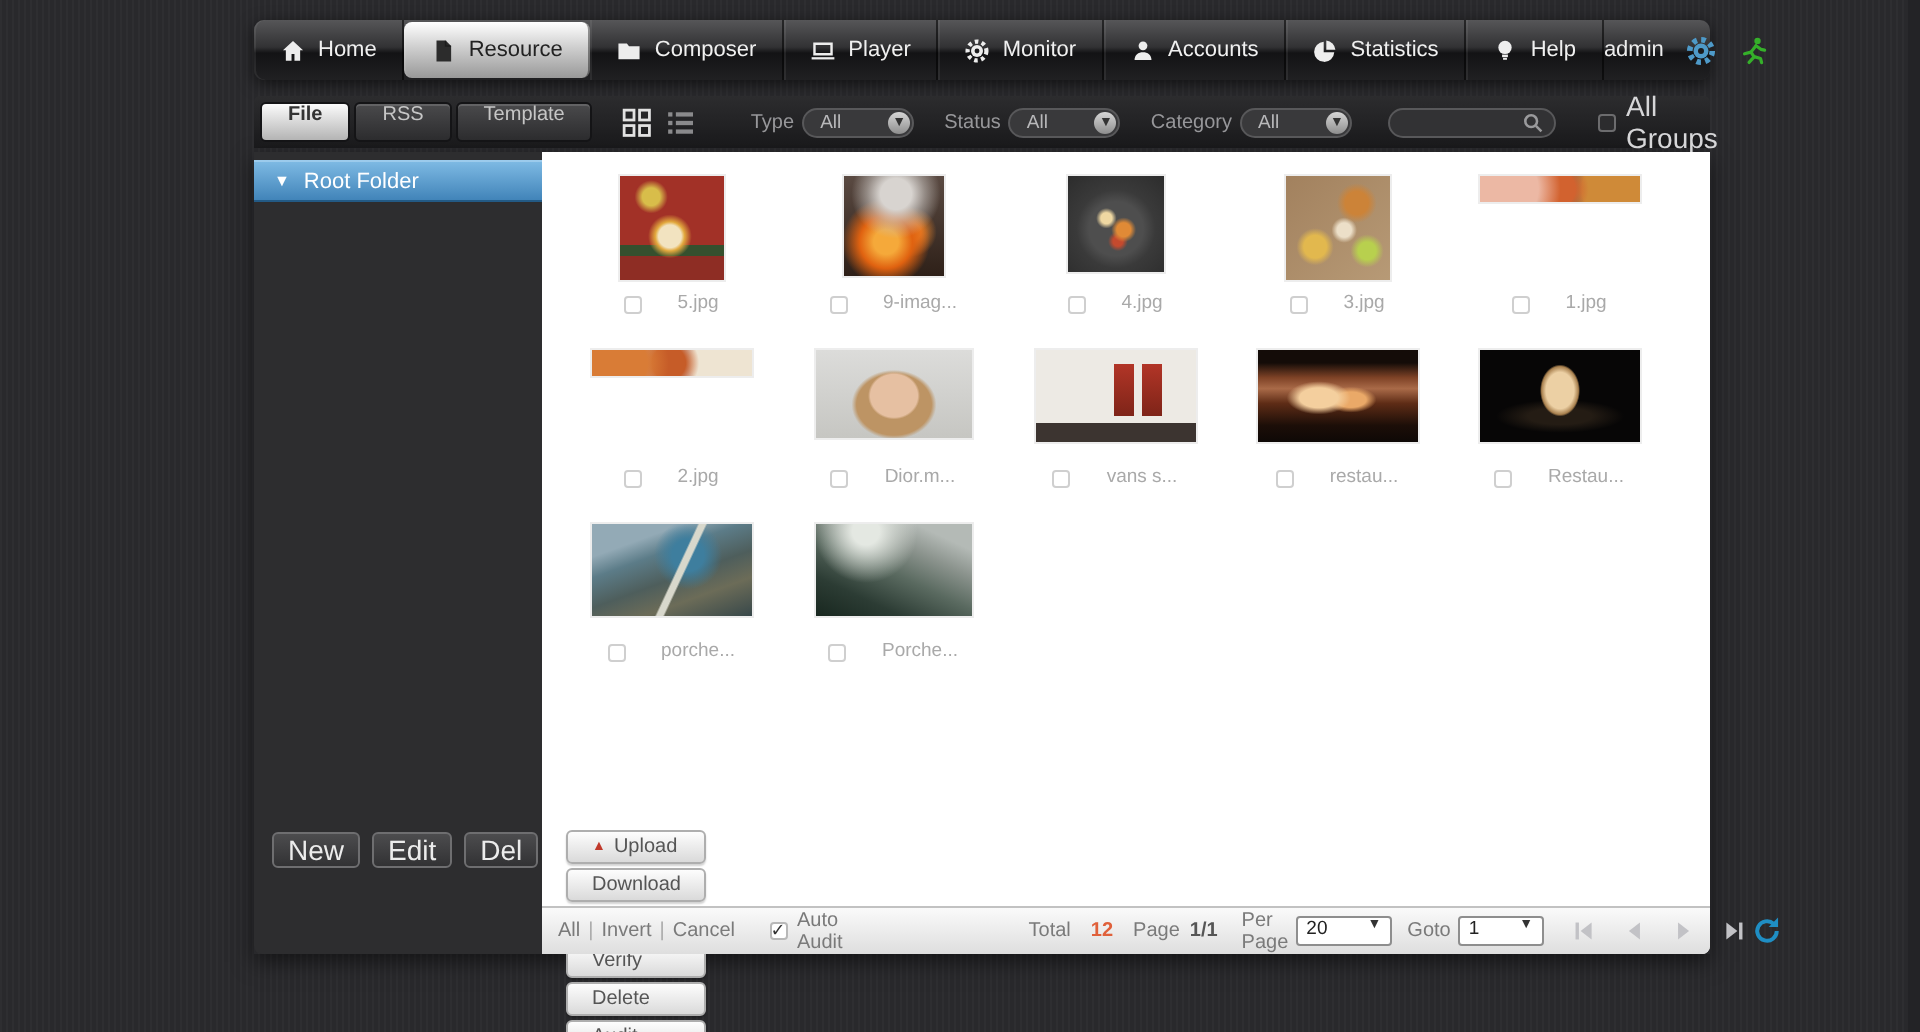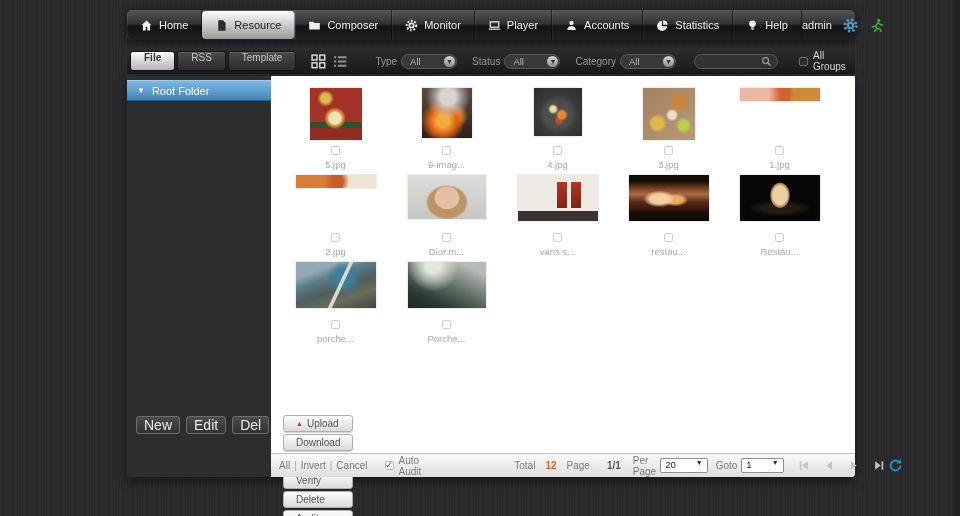--- a/index.html
+++ b/index.html
@@ -37,41 +37,41 @@
   .flabel{color:#97979a;font-size:10px;}
   .fdrop{width:56px;height:15px;background:#39393b;border:1px solid #58585a;border-radius:8px;
     display:flex;align-items:center;padding:0 1px 0 8px;cursor:pointer;}
   .fdrop .val{color:#b9b9bb;font-size:9.5px;flex:1;}
   .dd-arrow{width:11px;height:11px;border-radius:50%;background:linear-gradient(#d6d6d6,#8e8e8e);
     display:flex;align-items:center;justify-content:center;font-size:7px;color:#333;line-height:1;}
   .searchbox{margin-left:18px;width:84px;height:15px;background:#323234;border:1px solid #58585a;border-radius:8px;
     display:flex;align-items:center;padding:0 5px 0 7px;}
   .searchbox input{flex:1;min-width:0;background:transparent;border:none;outline:none;color:#cfcfcf;font-size:9.5px;
     font-family:"Liberation Sans",sans-serif;}
-  .allgroups{display:flex;align-items:center;gap:5px;margin-left:21px;color:#d6d6d8;font-size:10px;}
+  .allgroups{display:flex;align-items:center;gap:5px;margin-left:21px;color:#d6d6d8;font-size:14px;}
   .cb{width:9px;height:9px;border:1px solid #b8b8b8;border-radius:2px;background:#fff;display:inline-flex;
     align-items:center;justify-content:center;font-size:9px;line-height:1;color:#333;cursor:pointer;flex:none;}
   .cb.dark{background:#2c2c2e;border-color:#6c6c6e;}
 
   
   .content{display:flex;margin-top:2px;height:401px;box-shadow:0 4px 10px rgba(0,0,0,.5);}
   .sidebar{width:144px;background:#2d2d2f;position:relative;border-radius:0 0 0 4px;flex:none;}
   .rootbar{margin-top:4px;height:21px;display:flex;align-items:center;gap:7px;padding:0 10px;color:#fff;font-size:11px;
     background:linear-gradient(#7db9e3,#4184b9);border-top:1px solid #9ccbec;border-bottom:1px solid #235a85;cursor:pointer;}
   .tri{font-size:8px;line-height:1;}
   .side-buttons{position:absolute;bottom:43px;left:9px;display:flex;gap:6px;}
   .sbtn{height:18px;padding:0 7px;background:linear-gradient(#4c4c4e,#323234);border:1px solid #6e6e70;border-radius:3px;
     color:#ececec;font-size:14px;display:flex;align-items:center;cursor:pointer;}
 
   .main{flex:1;background:#ffffff;position:relative;border-radius:0 0 4px 0;}
   .grid{display:grid;grid-template-columns:repeat(5,111px);padding:12px 0 0 9px;}
   .cell{height:87px;position:relative;}
   .thumb{margin:0 auto;box-shadow:0 0 0 1px rgba(0,0,0,.07);}
-  .fname{position:absolute;top:58px;left:0;right:0;display:flex;justify-content:center;align-items:center;gap:4px;
-    font-size:9.5px;color:#a9a9a9;flex-direction:column;}
+  .fname{position:absolute;top:58px;left:0;right:0;display:flex;justify-content:center;align-items:flex-end;gap:18px;
+    font-size:9.5px;color:#a9a9a9;}
   .fname .cb{border-color:#cfcfcf;}
 
   
   .t-sambal-promo{background:
     radial-gradient(circle at 48% 58%, #f2e3c0 0 14%, #e2a93e 18%, rgba(0,0,0,0) 27%),
     radial-gradient(circle at 30% 20%, #d8bd4a 0 8%, rgba(0,0,0,0) 15%),
     linear-gradient(180deg,#a23127 0 66%, #35502e 66% 77%, #8e2d24 77%);}
   .t-flame{background:
     radial-gradient(circle at 52% 18%, #d8d4d0 0 16%, rgba(200,196,192,.55) 30%, rgba(0,0,0,0) 46%),
     radial-gradient(circle at 42% 66%, #f5a93a 0 14%, #e06210 30%, rgba(0,0,0,0) 50%),
@@ -130,21 +130,21 @@
 
   
   .footer{position:absolute;bottom:0;left:0;right:0;height:24px;border-radius:0 0 4px 0;
     background:linear-gradient(#fafafa,#dedede);border-top:1px solid #c2c2c2;
     display:flex;align-items:center;font-size:10px;color:#7a7a7a;padding:0 10px 0 8px;}
   .flink{cursor:pointer;}
   .fsep{margin:0 4px;color:#aaa;}
   .autoaudit{display:flex;align-items:center;gap:5px;margin-left:17px;}
   .total-label{margin-left:93px;}
   .total-value{color:#e0603a;margin:0 10px;font-weight:bold;}
-  .page-label{margin-right:17px;}
+  .page-label{margin-right:5px;}
   .page-value{color:#555;font-weight:bold;margin-right:12px;}
   .fsel{height:15px;background:#fff;border:1px solid #8e8e8e;border-radius:2px;display:flex;align-items:flex-start;gap:20px;
     padding:0 4px;color:#222;font-size:9.5px;margin:0 8px 0 4px;cursor:pointer;}
   .fsel .sel-arrow{font-size:7px;color:#333;line-height:1;}
   .pager{display:flex;gap:8px;margin-left:4px;align-items:center;}
   .pbtn{width:17px;height:14px;display:flex;align-items:center;justify-content:center;cursor:pointer;}
   .pbtn svg{width:14px;height:11px;fill:#c2c2c6;}
   .refresh{margin-left:auto;cursor:pointer;display:flex;align-items:center;}
   .refresh svg{width:15px;height:15px;}
 </style>
@@ -177,35 +177,35 @@
             <span class="nicon">
               <svg viewBox="0 0 16 16">
                 <path d="M1.5 3.4h5.2l1.3 1.6h6.5V13H1.5Z"></path>
               </svg>
             </span>
             <span>Composer</span>
           </div>
           <div class="nav-item">
             <span class="nicon">
               <svg viewBox="0 0 16 16">
+                <path fill-rule="evenodd" d="M2 2.8h12v8H2Zm1.5 1.5v5h9v-5Z"></path>
+                <path d="M1 11.8h14v1.4H1Z"></path>
+              </svg>
+            </span>
+            <span>Player</span>
+          </div>
+          <div class="nav-item">
+            <span class="nicon">
+              <svg viewBox="0 0 16 16">
                 <circle cx="8" cy="8" r="5.8" fill="none" stroke="#ededed" stroke-width="2.6" stroke-dasharray="2.2 2.1"></circle>
                 <circle cx="8" cy="8" r="3.7"></circle>
                 <circle cx="8" cy="8" r="1.5" fill="#1c1c1e"></circle>
               </svg>
             </span>
             <span>Monitor</span>
-          </div>
-          <div class="nav-item">
-            <span class="nicon">
-              <svg viewBox="0 0 16 16">
-                <path fill-rule="evenodd" d="M2 2.8h12v8H2Zm1.5 1.5v5h9v-5Z"></path>
-                <path d="M1 11.8h14v1.4H1Z"></path>
-              </svg>
-            </span>
-            <span>Player</span>
           </div>
           <div class="nav-item">
             <span class="nicon">
               <svg viewBox="0 0 16 16">
                 <circle cx="8" cy="4.8" r="2.7"></circle>
                 <path d="M2.8 13.6c0-3.3 2.3-4.9 5.2-4.9s5.2 1.6 5.2 4.9Z"></path>
               </svg>
             </span>
             <span>Accounts</span>
           </div>

